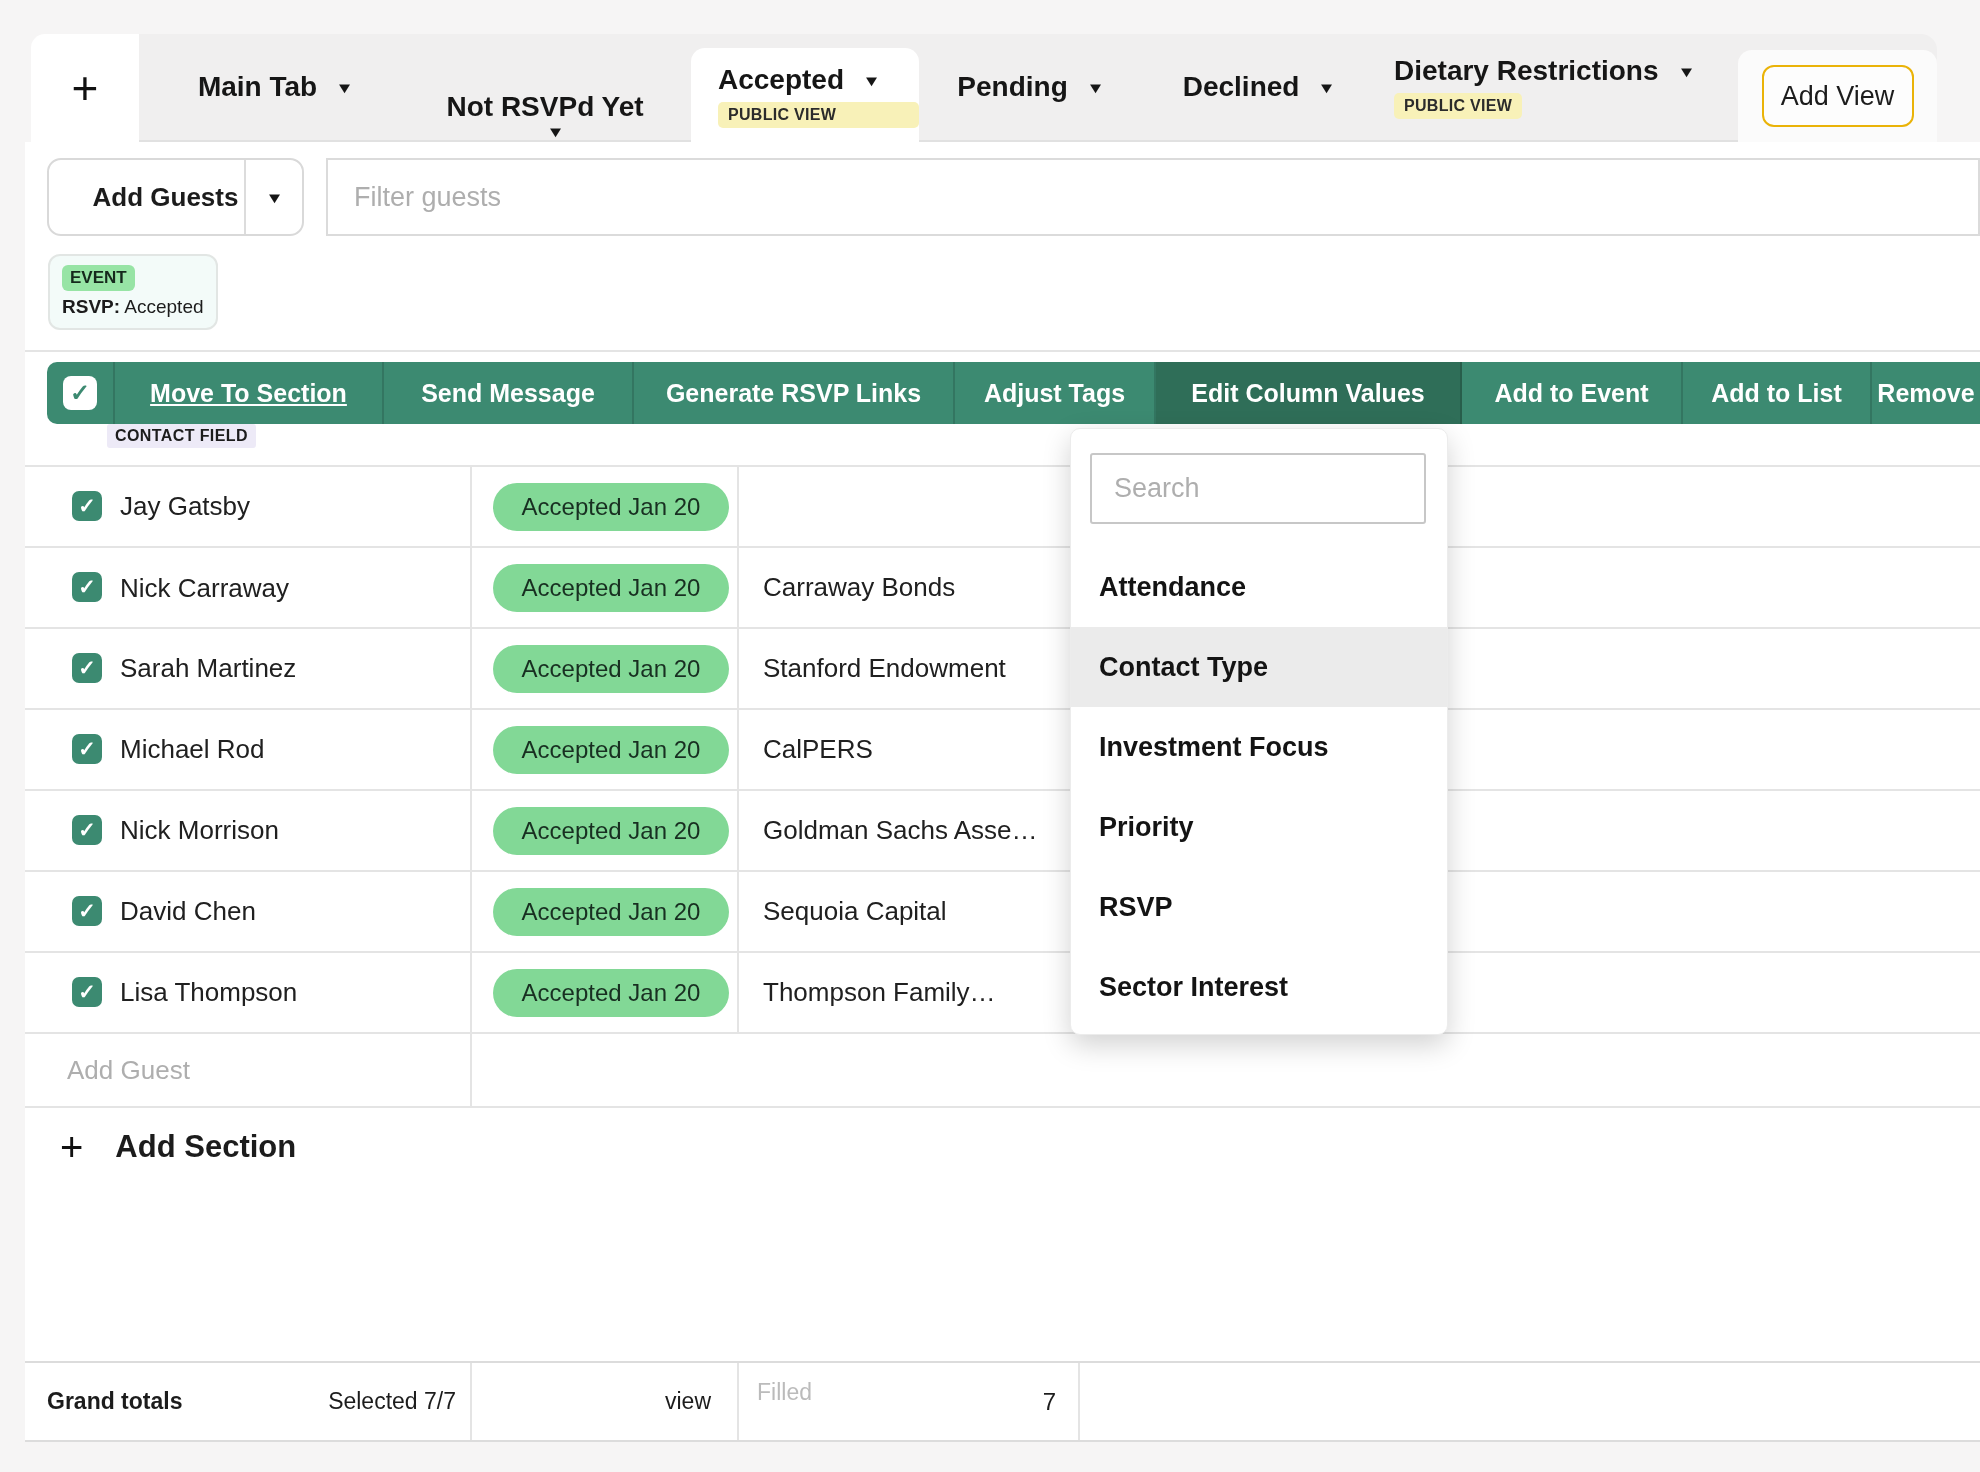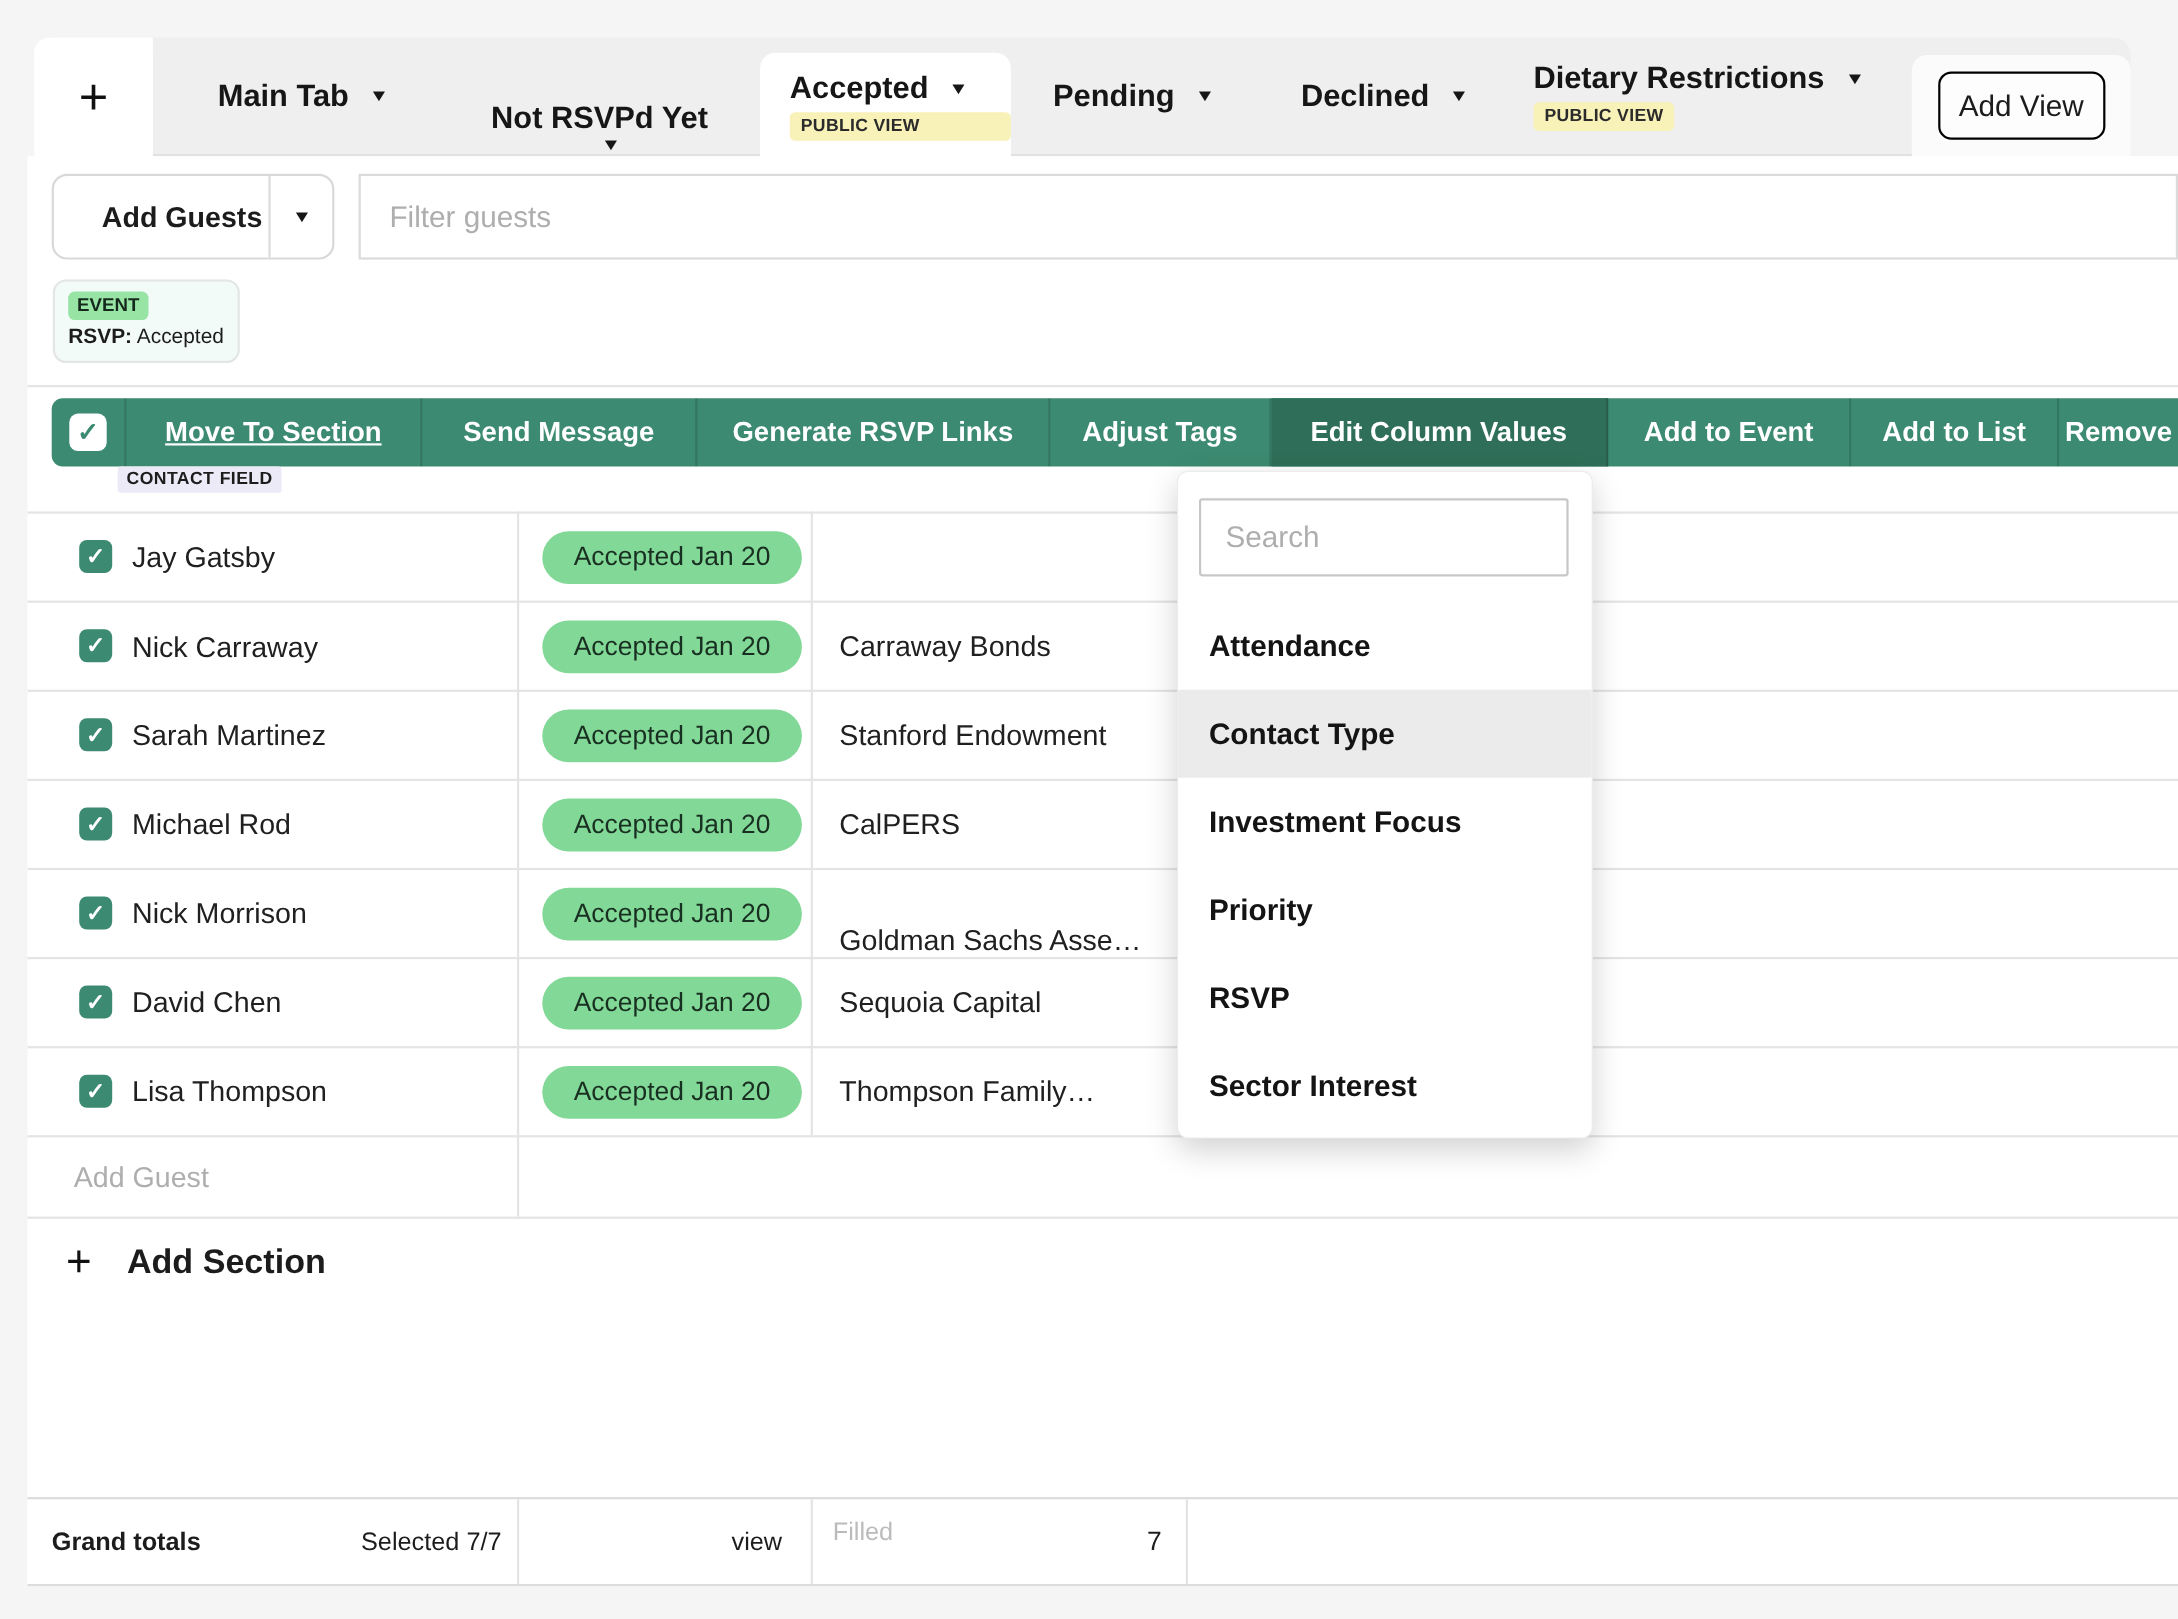--- a/index.html
+++ b/index.html
@@ -68,21 +68,21 @@
 
     <div class="abs" style="left:1363px;top:0;width:340px;height:106px;display:flex;flex-direction:column;justify-content:center;gap:6px;">
       <div class="flexc">
         <span class="tab-label">Dietary Restrictions</span>
         <span class="chev">▼</span>
       </div>
       <span class="badge" style="align-self:flex-start;">PUBLIC VIEW</span>
     </div>
 
     <div class="abs flexc" style="left:1707px;top:16px;width:199px;height:92px;background:#fbfbfb;border-radius:14px 14px 0 0;justify-content:center;">
-      <div class="flexc" style="width:148px;height:58px;border:2px solid #000000;border-radius:12px;background:#fdfdfd;justify-content:center;text-align:right;">
+      <div class="flexc" style="width:148px;height:58px;border:2px solid #eab308;border-radius:12px;background:#fdfdfd;justify-content:center;text-align:right;">
         <span style="font-size:27px;color:#1c1c1c;">Add View</span>
       </div>
     </div>
   </div>
 
   <div class="abs" style="left:25px;top:142px;width:1955px;height:1300px;background:#ffffff;">
 
     <div class="abs" style="left:22px;top:16px;width:257px;height:78px;border:2px solid #d9d9d9;border-radius:14px;background:#fff;">
       <div class="abs flexc" style="left:0;top:0;width:195px;height:74px;justify-content:center;padding-left:38px;">
         <span style="font-size:26px;font-weight:700;">Add Guests</span>
@@ -215,21 +215,21 @@
     <div class="abs" style="left:0;top:649px;width:1955px;height:79px;">
       <div class="abs chk" style="left:47px;top:24px;width:30px;height:30px;">
           <span>✓</span>
         </div>
       <div class="abs flexc cellname" style="left:95px;top:0;height:79px;">
           <span>Nick Morrison</span>
         </div>
       <div class="abs pill" style="left:468px;top:16px;width:236px;height:48px;">
           <span>Accepted Jan 20</span>
         </div>
-      <div class="abs flexc cellname" style="left:738px;top:0;height:79px;margin-top:25px;">
+      <div class="abs flexc cellname" style="left:738px;top:0;height:79px;">
           <span>Goldman Sachs Asse…</span>
         </div>
     </div>
 
     <div class="abs" style="left:0;top:730px;width:1955px;height:79px;">
       <div class="abs chk" style="left:47px;top:24px;width:30px;height:30px;">
           <span>✓</span>
         </div>
       <div class="abs flexc cellname" style="left:95px;top:0;height:79px;">
           <span>David Chen</span>

